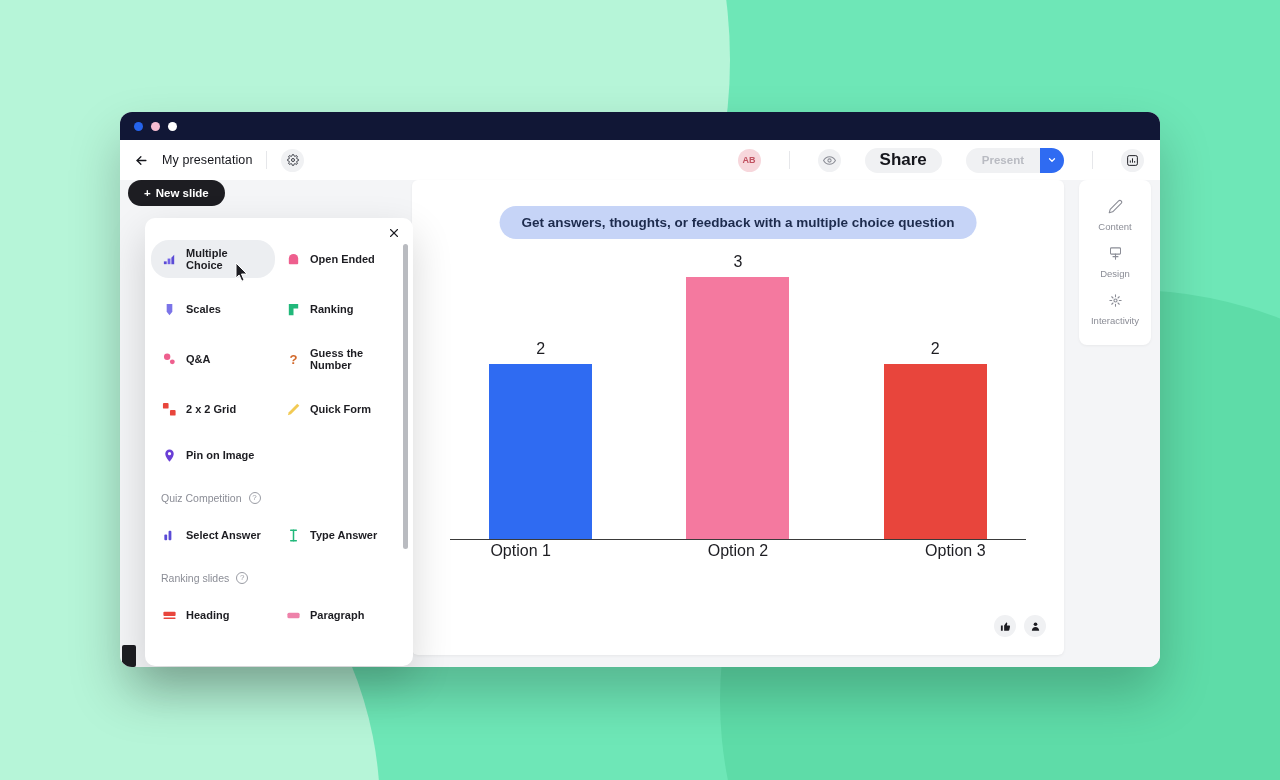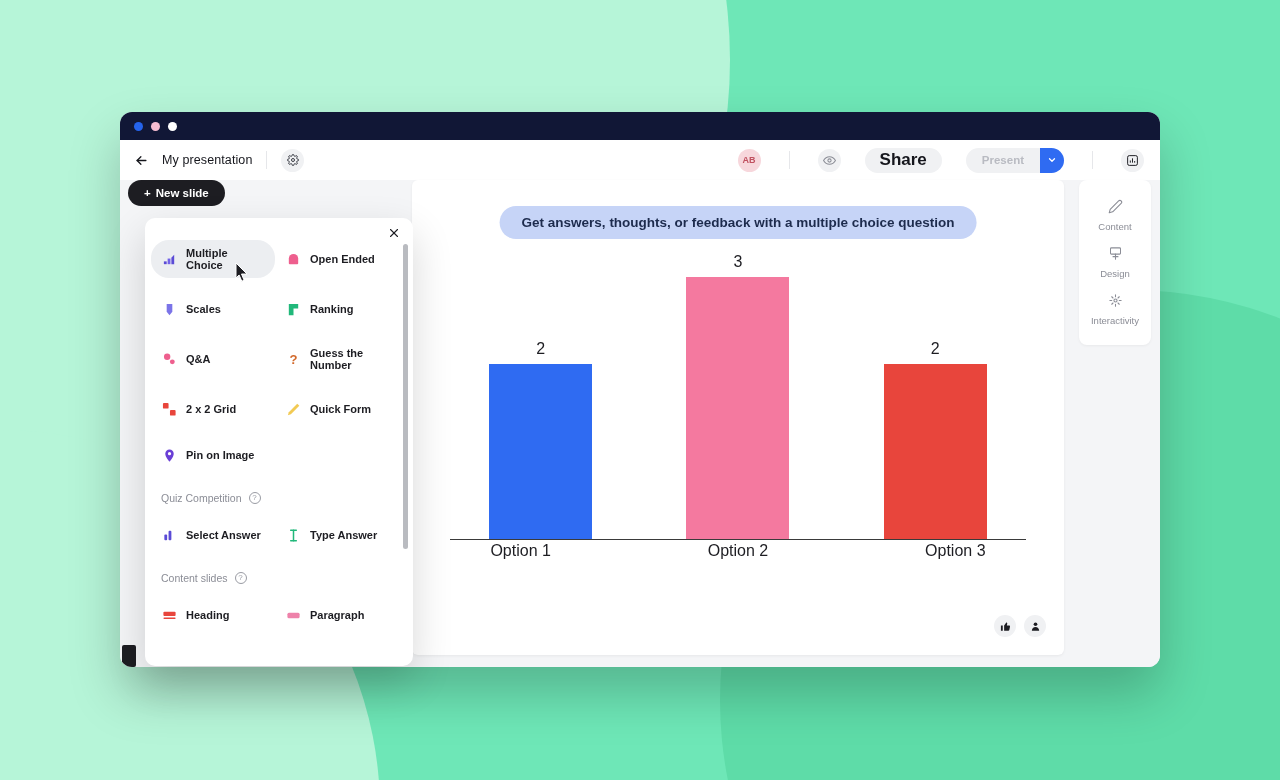--- a/index.html
+++ b/index.html
@@ -550,21 +550,21 @@
           <svg width="15" height="15" viewBox="0 0 16 16" fill="none" stroke="#21b87a" stroke-width="1.6" stroke-linecap="round">
               <line x1="8" y1="2.5" x2="8" y2="13.5"></line>
               <line x1="5" y1="2.5" x2="11" y2="2.5"></line>
               <line x1="5" y1="13.5" x2="11" y2="13.5"></line>
             </svg>
         </span>
         <span>Type Answer</span>
       </div>
 
       <div class="pop-section">
-        <span>Content slides</span>
+        <span>Ranking slides</span>
         <span class="help-ico">?</span>
       </div>
       <div class="pop-item">
         <span class="pop-ico">
           <svg width="15" height="15" viewBox="0 0 16 16" fill="#e8453c">
               <rect x="1.5" y="4" width="13" height="4.5" rx="1"></rect>
               <rect x="1.5" y="10" width="13" height="1.6" rx=".8"></rect>
             </svg>
         </span>
         <span>Heading</span>

